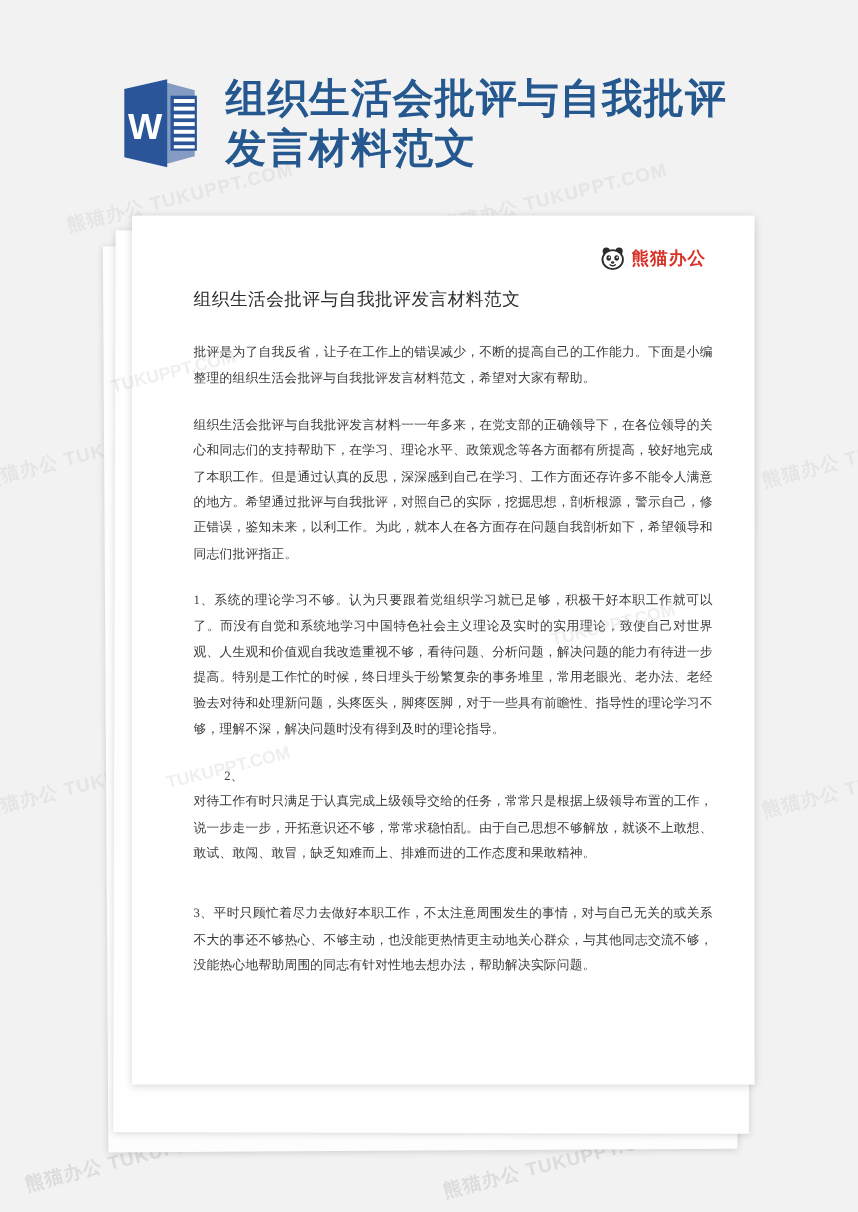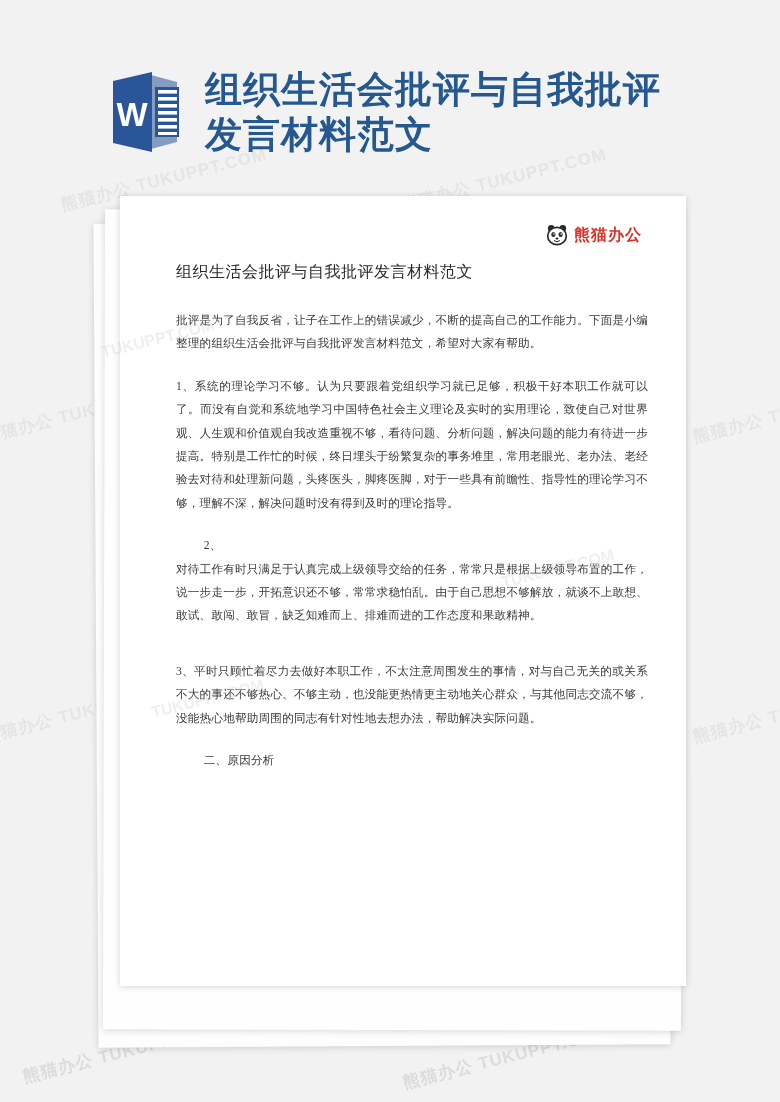--- a/index.html
+++ b/index.html
@@ -235,22 +235,22 @@
         <ellipse cx="12" cy="15.6" rx="1.5" ry="1.1" fill="#2b2b2b"></ellipse>
         <path d="M9.6 17.6 Q12 19.6 14.4 17.6" stroke="#2b2b2b" stroke-width="1.2" fill="none" stroke-linecap="round"></path>
       </svg>
     </div>
     <span class="brand-text">熊猫办公</span>
   </div>
 
   <div class="doc-title">组织生活会批评与自我批评发言材料范文</div>
 
   <p class="doc-para">批评是为了自我反省，让子在工作上的错误减少，不断的提高自己的工作能力。下面是小编整理的组织生活会批评与自我批评发言材料范文，希望对大家有帮助。</p>
+  <p class="doc-para">组织生活会批评与自我批评发言材料一一年多来，在党支部的正确领导下，在各位领导的关心和同志们的支持帮助下，在学习、理论水平、政策观念等各方面都有所提高，较好地完成了本职工作。但是通过认真的反思，深深感到自己在学习、工作方面还存许多不能令人满意的地方。希望通过批评与自我批评，对照自己的实际，挖掘思想，剖析根源，警示自己，修正错误，鉴知未来，以利工作。为此，就本人在各方面存在问题自我剖析如下，希望领导和同志们批评指正。</p>
   <p class="doc-para">1、系统的理论学习不够。认为只要跟着党组织学习就已足够，积极干好本职工作就可以了。而没有自觉和系统地学习中国特色社会主义理论及实时的实用理论，致使自己对世界观、人生观和价值观自我改造重视不够，看待问题、分析问题，解决问题的能力有待进一步提高。特别是工作忙的时候，终日埋头于纷繁复杂的事务堆里，常用老眼光、老办法、老经验去对待和处理新问题，头疼医头，脚疼医脚，对于一些具有前瞻性、指导性的理论学习不够，理解不深，解决问题时没有得到及时的理论指导。</p>
   <p class="doc-para sub-num">2、</p>
   <p class="doc-para tight">对待工作有时只满足于认真完成上级领导交给的任务，常常只是根据上级领导布置的工作，说一步走一步，开拓意识还不够，常常求稳怕乱。由于自己思想不够解放，就谈不上敢想、敢试、敢闯、敢冒，缺乏知难而上、排难而进的工作态度和果敢精神。</p>
   <p class="doc-para">3、平时只顾忙着尽力去做好本职工作，不太注意周围发生的事情，对与自己无关的或关系不大的事还不够热心、不够主动，也没能更热情更主动地关心群众，与其他同志交流不够，没能热心地帮助周围的同志有针对性地去想办法，帮助解决实际问题。</p>
-  <p class="doc-para section">二、原因分析</p>
 </div>
 
 <div class="page-wm" style="left:100px; top:330px;">TUKUPPT.COM</div>
 <div class="page-wm" style="left:150px; top:690px;">TUKUPPT.COM</div>
 <div class="page-wm" style="left:500px; top:560px;">TUKUPPT.COM</div>
 
 </body></html>

